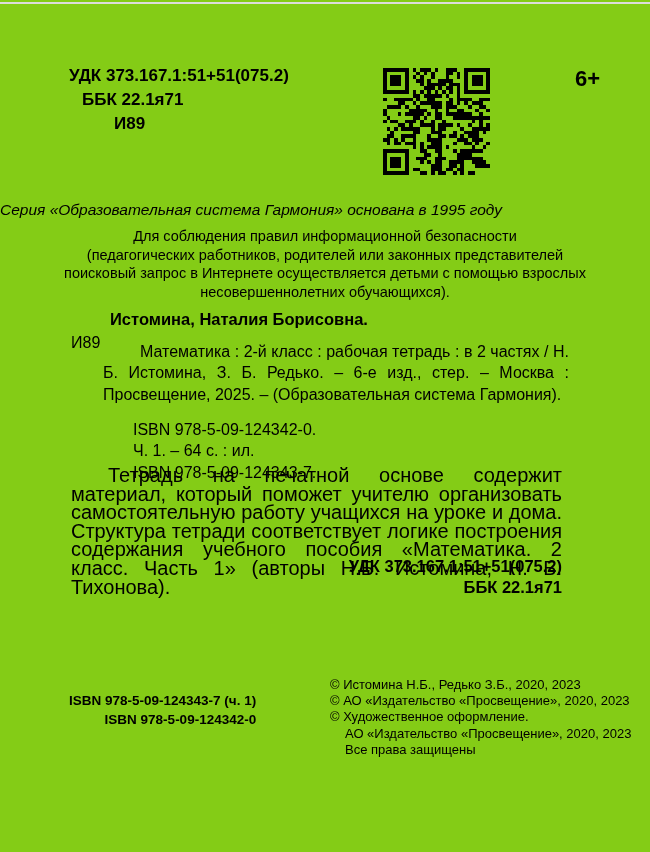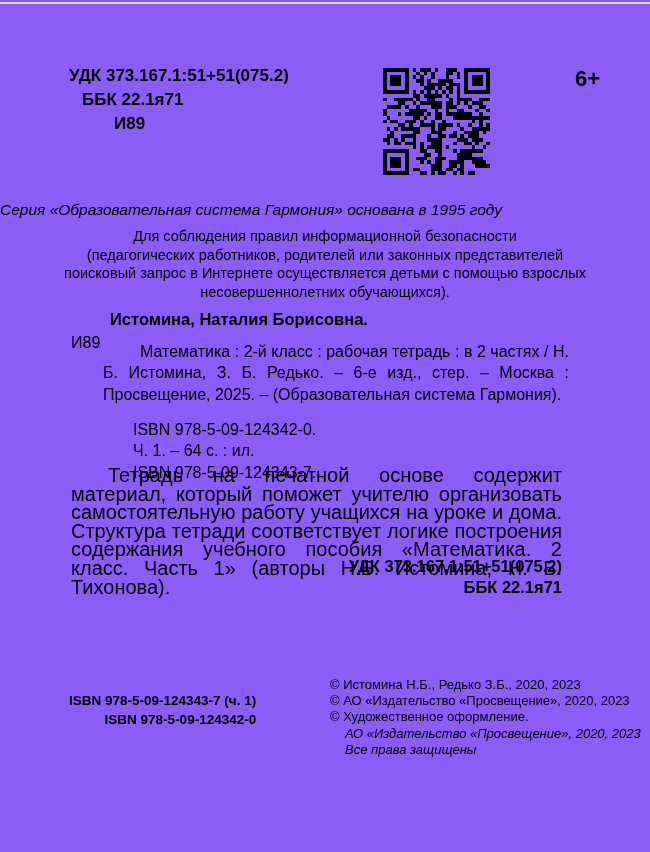--- a/index.html
+++ b/index.html
@@ -1,20 +1,20 @@
 <!DOCTYPE html>
 <html><head>
 <meta charset="utf-8">
 <style>
   html, body { margin: 0; padding: 0; background: #fff; }
   .page {
     position: relative;
     width: 650px;
     height: 852px;
-    background: #8b5cf6;
+    background: #84cc16;
     color: #000000;
     font-family: "Liberation Sans", sans-serif;
     overflow: hidden;
   }
   .top-edge {
     position: absolute; top: 2px; left: 0; right: 0;
     height: 2px; background: #dcdcdc;
   }
   .top-codes {
     position: absolute; left: 69px; top: 64px;
@@ -76,21 +76,21 @@
     position: absolute; left: 69px; top: 691px;
     font-weight: bold; font-size: 13.5px; line-height: 19px;
     white-space: nowrap;
     text-align: right;
   }
 
   .footer-copy {
     position: absolute; left: 330px; top: 677px;
     font-size: 13px; line-height: 16.2px; white-space: nowrap;
   }
-  .footer-copy .indent { padding-left: 15px; font-style: italic; }
+  .footer-copy .indent { padding-left: 15px; }
 </style>
 </head>
 <body>
 
 <div class="page">
   <div class="top-edge"></div>
 
   <div class="top-codes">
     <div class="udk">УДК 373.167.1:51+51(075.2)</div>
     <div class="bbk">ББК 22.1я71</div>

